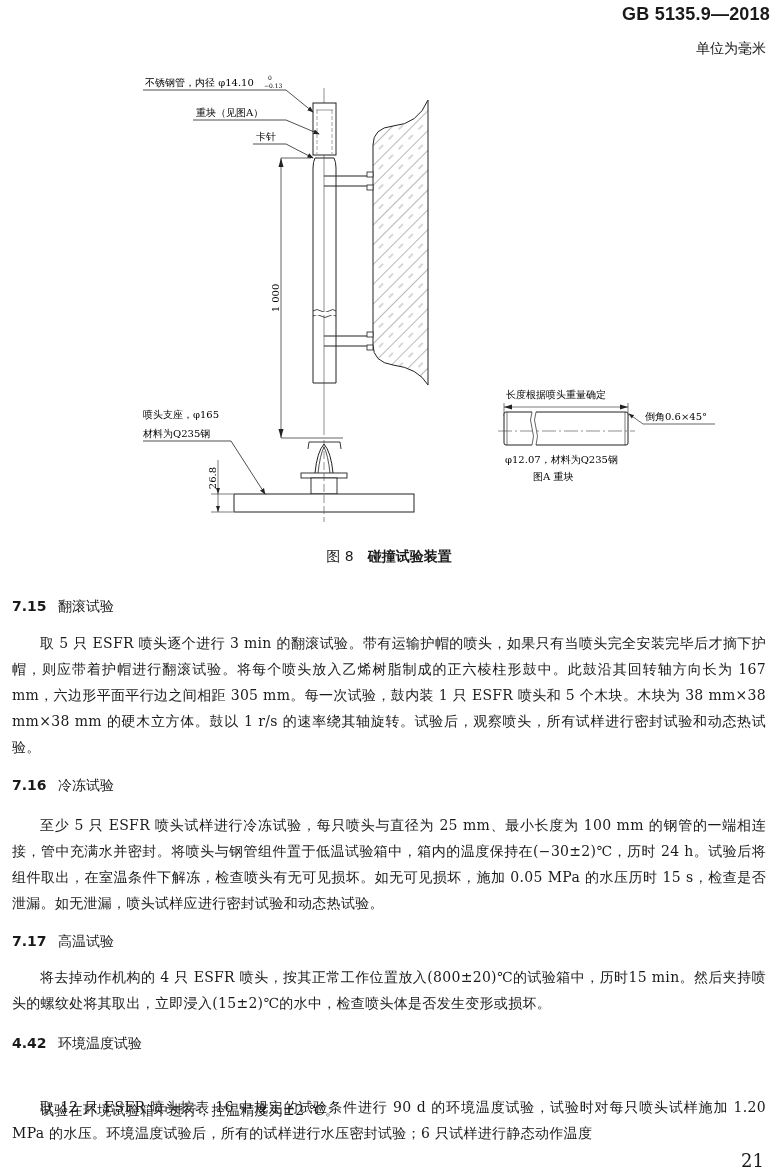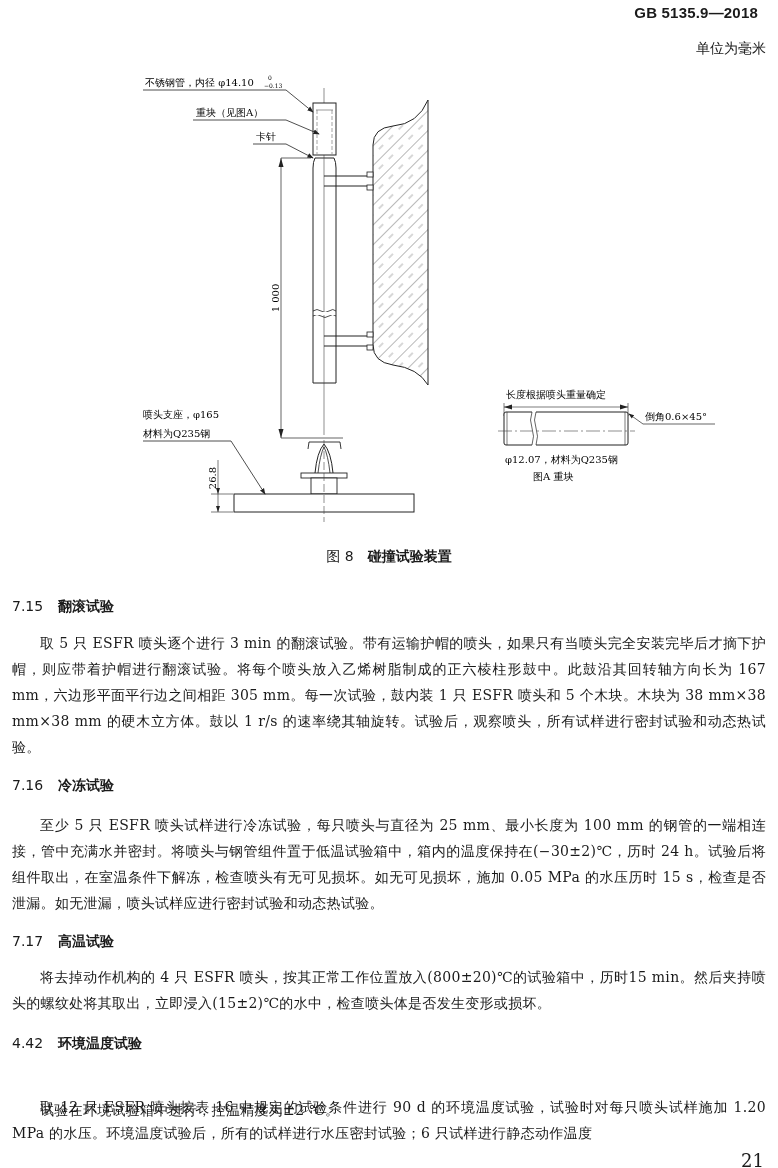--- a/index.html
+++ b/index.html
@@ -1,28 +1,28 @@
 <!DOCTYPE html>
 <html><head>
 <meta charset="utf-8">
 <style>
   html, body { margin: 0; padding: 0; background: #ffffff; }
   body { width: 778px; height: 1168px; position: relative; overflow: hidden;
          font-family: "DejaVu Serif", "Liberation Serif", serif; color: #1a1a1a; }
   .abs { position: absolute; }
-  .std-code { right: 20px; top: 4px; font-family: "Liberation Sans", "DejaVu Sans", sans-serif;
-              font-weight: bold; font-size: 15px; letter-spacing: 0.2px; }
+  .std-code { right: 8px; top: 4px; font-family: "Liberation Sans", "DejaVu Sans", sans-serif;
+              font-weight: bold; font-size: 18px; letter-spacing: 0.2px; }
   .unit { right: 12px; top: 40px; font-size: 14px; }
   .figure { left: 0; top: 60px; width: 750px; height: 470px; padding-left: 43px; }
   .fig-caption { left: 0; width: 778px; top: 548px; text-align: center; font-size: 14px;
                  font-family: "DejaVu Sans", "Liberation Sans", sans-serif; font-weight: bold; }
   .fig-caption .num { font-weight: normal; margin-right: 14px; text-align: right; }
   .sec-head { left: 12px; font-size: 14px; font-family: "DejaVu Sans", "Liberation Sans", sans-serif; }
-  .sec-head .num { font-weight: normal; display: inline-block; width: 46px; }
-  .sec-head .title { font-weight: bold; }
+  .sec-head .num { font-weight: bold; display: inline-block; width: 46px; }
+  .sec-head .title { font-weight: normal; }
   .para { left: 12px; width: 754px; font-size: 14px; line-height: 26px; text-align: justify;
           text-indent: 28px; letter-spacing: 0.3px; }
   .page-num { right: 14px; top: 1150px; font-size: 18px; }
   svg text { font-family: "DejaVu Serif", "Liberation Serif", serif; }
 </style>
 </head>
 <body>
 
 <div class="abs std-code">GB 5135.9—2018</div>
 <div class="abs unit">单位为毫米</div>

